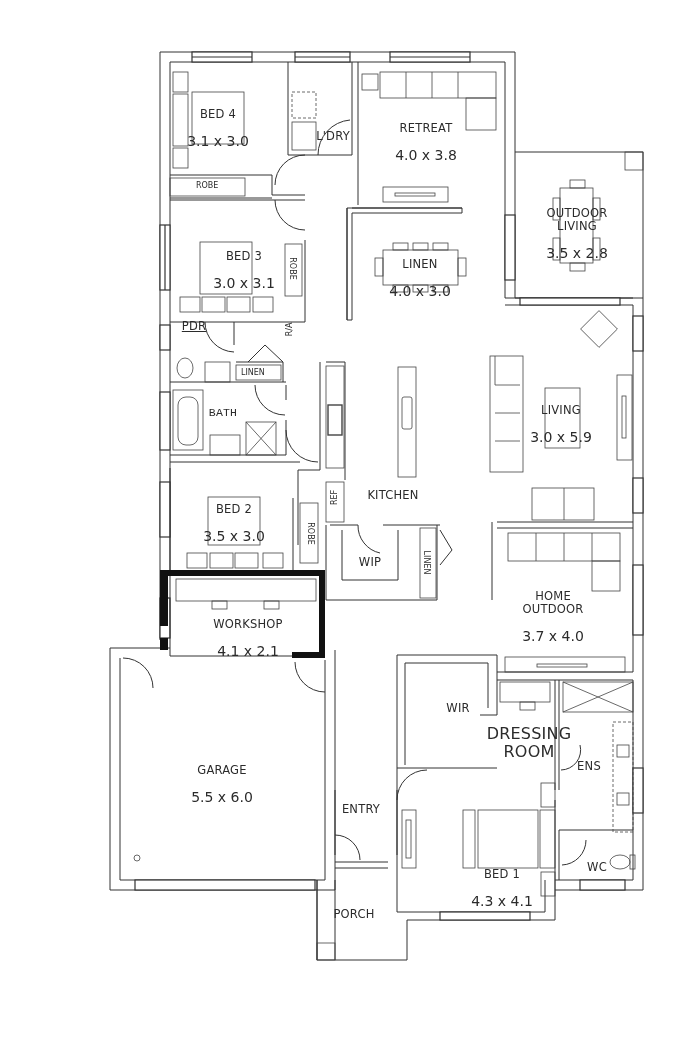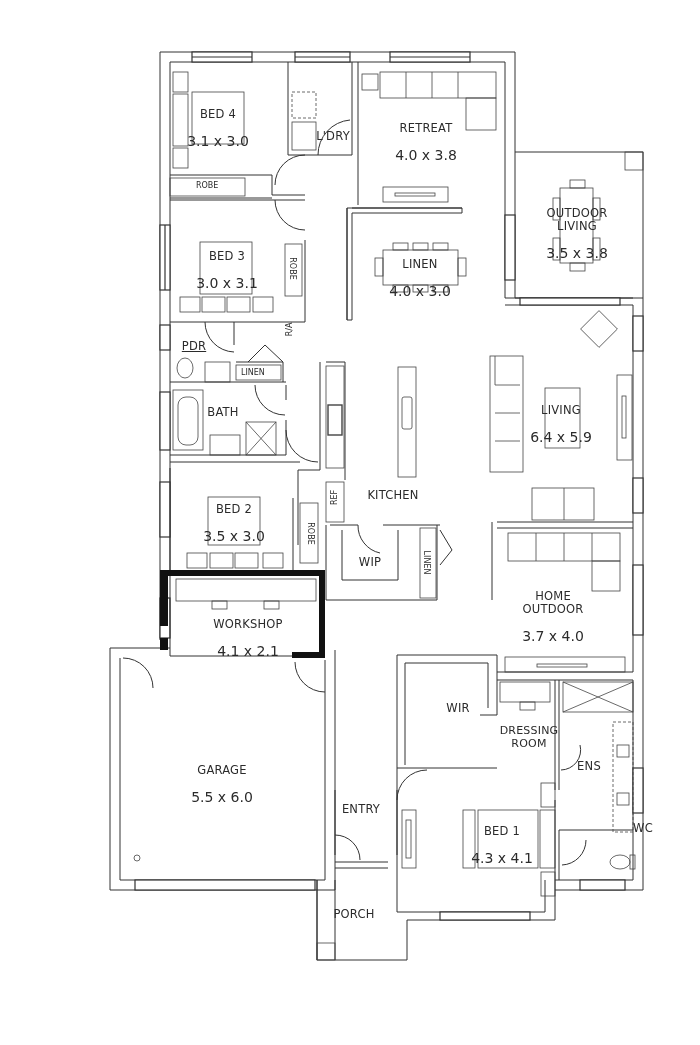--- a/index.html
+++ b/index.html
@@ -1,21 +1,21 @@
 <!DOCTYPE html>
 <html><head>
 <meta charset="utf-8">
 <style>
   html, body { margin: 0; padding: 0; background: #ffffff; }
   body { width: 700px; height: 1045px; position: relative; overflow: hidden; font-family: "DejaVu Sans", sans-serif; }
   #plan { position: absolute; left: 0; top: 0; width: 700px; height: 1045px; }
   .lbl { position: absolute; color: #2b2b2b; font-family: "DejaVu Sans", sans-serif; text-align: center; line-height: 1.15; white-space: nowrap; transform: translateX(-50%); }
   .lbl .nm { font-size: 11.5px; letter-spacing: 0.2px; display: block; }
   .lbl .dm { font-size: 14px; display: block; margin-top: 12px; }
-  .lbl.sm .nm { font-size: 11px; margin-left: 16px; }
+  .lbl.sm .nm { font-size: 16px; margin-left: 16px; }
   .vlbl { position: absolute; font-size: 8px; color: #2b2b2b; transform: rotate(90deg); transform-origin: center; white-space: nowrap; }
   .vlbl.ccw { transform: rotate(-90deg); }
 </style>
 </head>
 <body>
 
 <svg id="plan" viewBox="0 0 700 1045" xmlns="http://www.w3.org/2000/svg">
   <g fill="none" stroke="#333" stroke-width="1">
 
     <g>
@@ -283,39 +283,39 @@
 <div class="lbl" style="left:333px;top:98px;margin-top:32px;">
   <span class="nm">L'DRY</span>
 </div>
 <div class="lbl" style="left:426px;top:122px;">
   <span class="nm">RETREAT</span>
   <span class="dm">4.0 x 3.8</span>
 </div>
 <div class="lbl" style="left:577px;top:207px;">
   <span class="nm">OUTDOOR</span>
   <span class="nm">LIVING</span>
-  <span class="dm">3.5 x 3.8</span>
-</div>
-<div class="lbl" style="left:227px;top:250px;">
+  <span class="dm">3.5 x 2.8</span>
+</div>
+<div class="lbl" style="left:244px;top:250px;">
   <span class="nm">BED 3</span>
   <span class="dm">3.0 x 3.1</span>
 </div>
 <div class="lbl" style="left:420px;top:258px;">
   <span class="nm">LINEN</span>
   <span class="dm">4.0 x 3.0</span>
 </div>
-<div class="lbl" style="left:194px;top:340px;text-decoration:underline;">
+<div class="lbl" style="left:194px;top:320px;text-decoration:underline;">
   <span class="nm">PDR</span>
 </div>
-<div class="lbl" style="left:223px;top:406px;">
+<div class="lbl" style="left:223px;top:406px;font-family:Liberation Mono, monospace;">
   <span class="nm">BATH</span>
 </div>
 <div class="lbl" style="left:561px;top:404px;">
   <span class="nm">LIVING</span>
-  <span class="dm">6.4 x 5.9</span>
+  <span class="dm">3.0 x 5.9</span>
 </div>
 <div class="lbl" style="left:393px;top:489px;">
   <span class="nm">KITCHEN</span>
 </div>
 <div class="lbl" style="left:234px;top:503px;">
   <span class="nm">BED 2</span>
   <span class="dm">3.5 x 3.0</span>
 </div>
 <div class="lbl" style="left:370px;top:556px;">
   <span class="nm">WIP</span>
@@ -339,25 +339,25 @@
 <div class="lbl sm" style="left:521px;top:725px;">
   <span class="nm">DRESSING</span>
   <span class="nm">ROOM</span>
 </div>
 <div class="lbl" style="left:589px;top:760px;">
   <span class="nm">ENS</span>
 </div>
 <div class="lbl" style="left:361px;top:803px;">
   <span class="nm">ENTRY</span>
 </div>
-<div class="lbl" style="left:502px;top:825px;">
+<div class="lbl" style="left:502px;top:868px;">
   <span class="nm">BED 1</span>
   <span class="dm">4.3 x 4.1</span>
 </div>
-<div class="lbl" style="left:597px;top:822px;margin-left:46px;">
+<div class="lbl" style="left:597px;top:861px;">
   <span class="nm">WC</span>
 </div>
 <div class="lbl" style="left:354px;top:908px;">
   <span class="nm">PORCH</span>
 </div>
 
 <div style="position:absolute;left:196px;top:181px;font-size:8px;color:#2b2b2b;">ROBE</div>
 <div class="vlbl" style="left:281px;top:264px;">ROBE</div>
 <div class="vlbl" style="left:299px;top:529px;">ROBE</div>
 <div style="position:absolute;left:241px;top:368px;font-size:8px;color:#2b2b2b;">LINEN</div>

